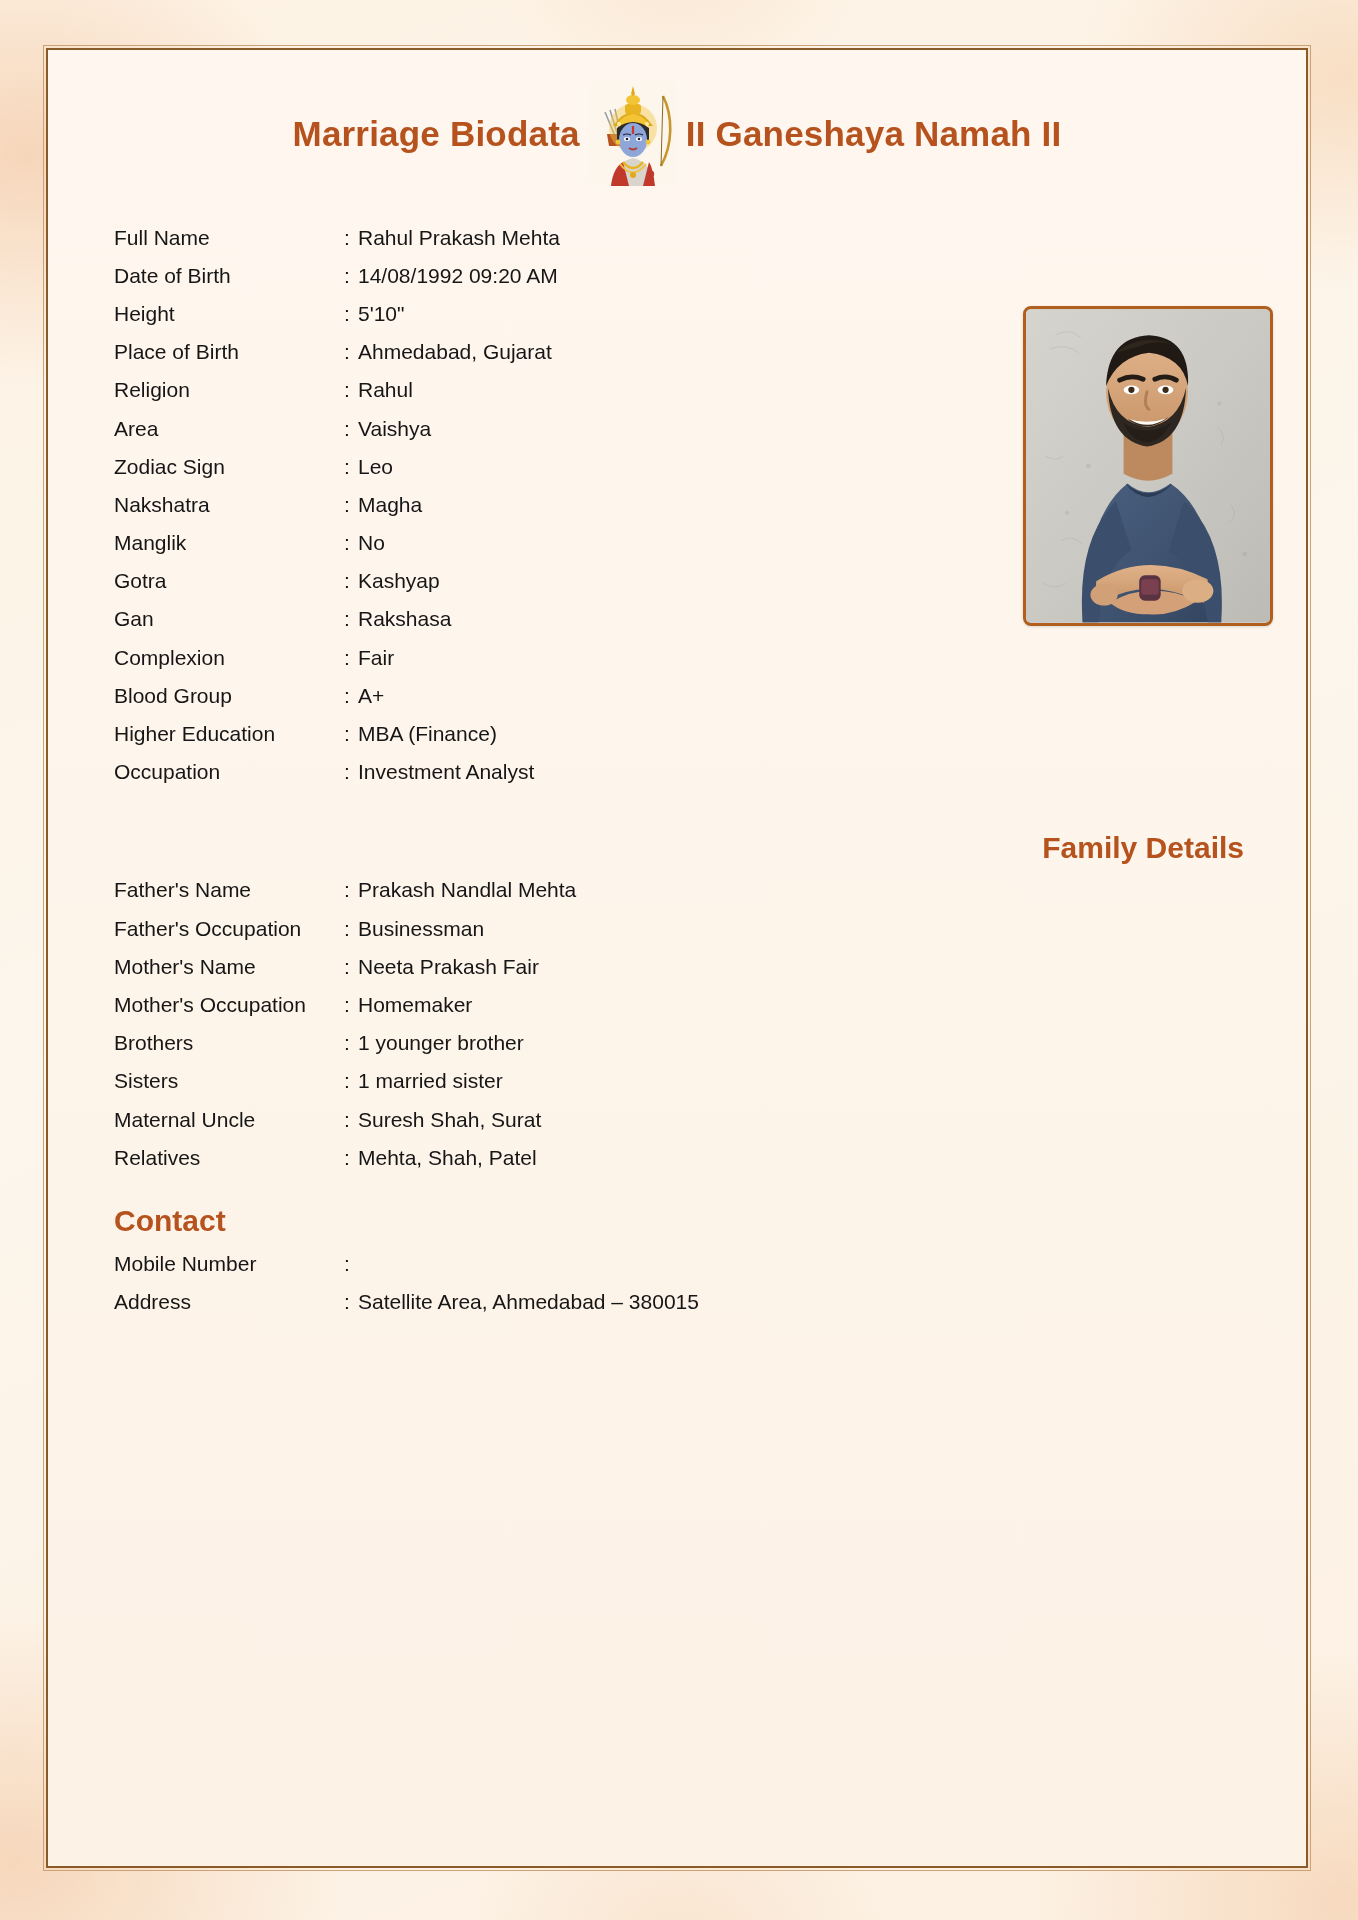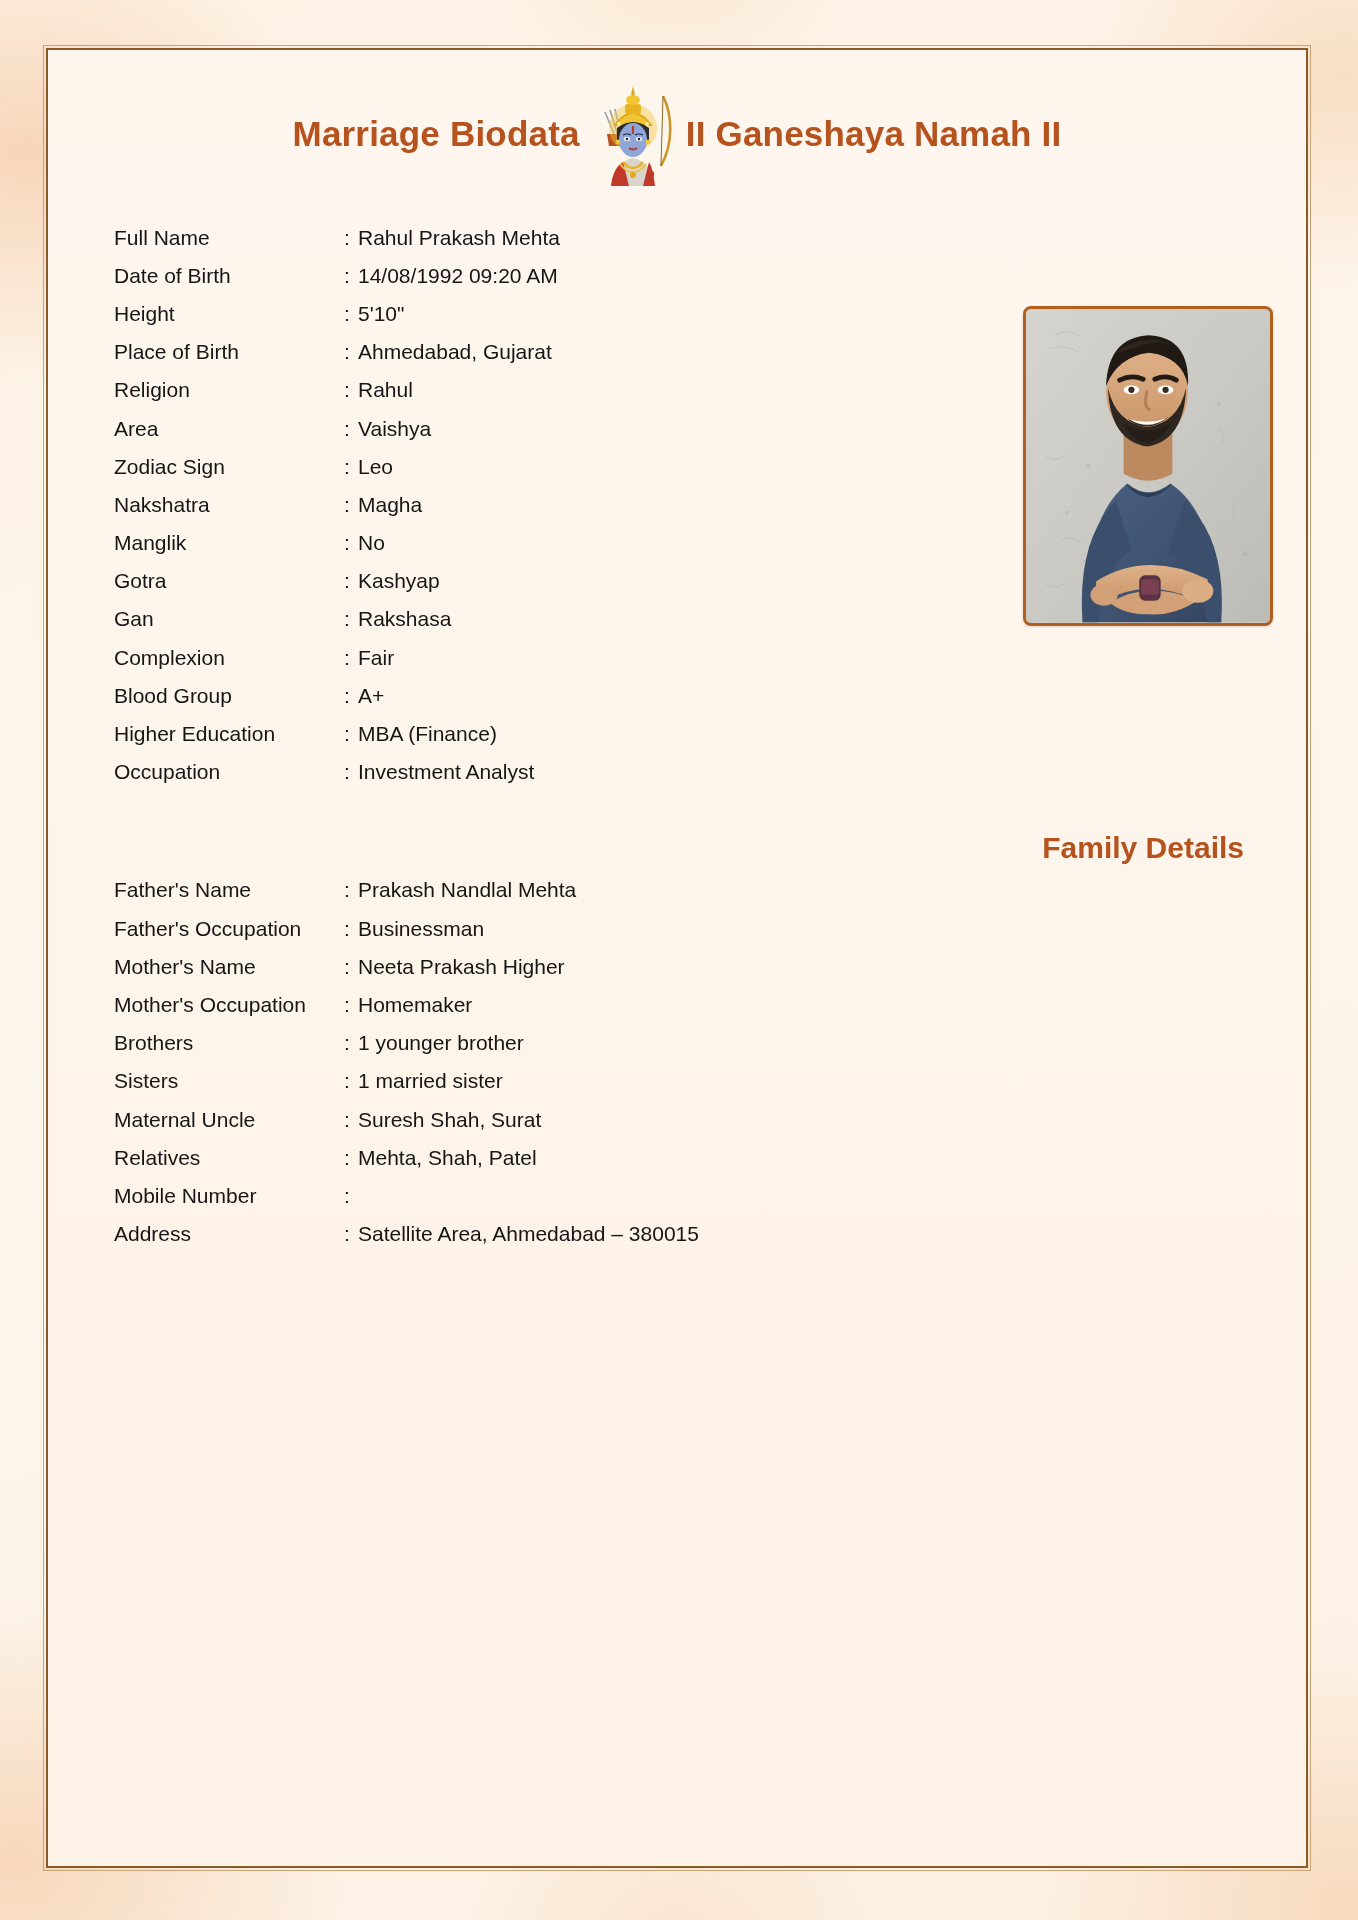--- a/index.html
+++ b/index.html
@@ -358,21 +358,21 @@
           <span class="value">Prakash Nandlal Mehta</span>
         </div>
         <div class="row">
           <span class="label">Father's Occupation</span>
           <span class="sep">:</span>
           <span class="value">Businessman</span>
         </div>
         <div class="row">
           <span class="label">Mother's Name</span>
           <span class="sep">:</span>
-          <span class="value">Neeta Prakash Higher</span>
+          <span class="value">Neeta Prakash Fair</span>
         </div>
         <div class="row">
           <span class="label">Mother's Occupation</span>
           <span class="sep">:</span>
           <span class="value">Homemaker</span>
         </div>
         <div class="row">
           <span class="label">Brothers</span>
           <span class="sep">:</span>
           <span class="value">1 younger brother</span>
@@ -389,20 +389,21 @@
         </div>
         <div class="row">
           <span class="label">Relatives</span>
           <span class="sep">:</span>
           <span class="value">Mehta, Shah, Patel</span>
         </div>
       </div>
     </div>
 
     <div class="section sec-contact">
+      <div class="section-title contact">Contact</div>
       <div class="rows">
         <div class="row">
           <span class="label">Mobile Number</span>
           <span class="sep">:</span>
         </div>
         <div class="row">
           <span class="label">Address</span>
           <span class="sep">:</span>
           <span class="value">Satellite Area, Ahmedabad – 380015</span>
         </div>

